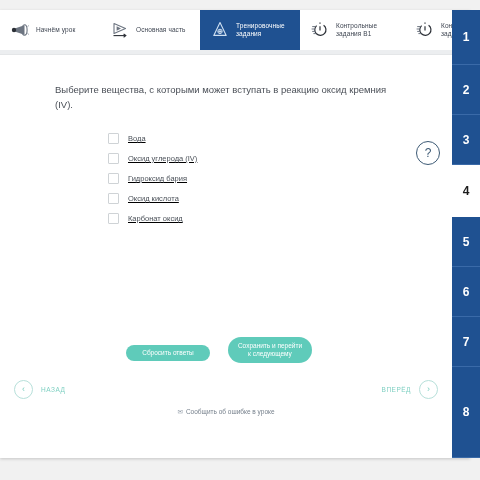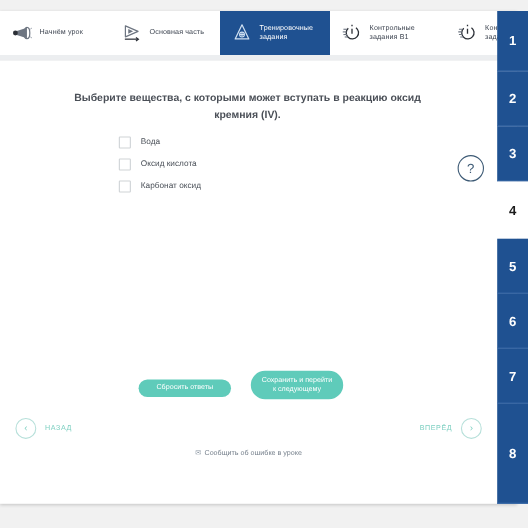--- a/index.html
+++ b/index.html
@@ -21,29 +21,29 @@
   .nav-tab.w5{width:105px;}
   .nav-ico{flex:0 0 auto;width:20px;height:20px;display:block;}
   .nav-label{font-size:6.5px;line-height:8px;color:#3f4652;letter-spacing:.1px;}
   .nav-tab.w3 .nav-label{color:#ffffff;}
   .navdiv{position:absolute;left:0;top:50px;width:470px;height:4px;background:#eceef0;}
   .navdiv2{position:absolute;left:0;top:54px;width:470px;height:1px;background:#e4e6e8;}
 
   
   .content{position:absolute;left:0;top:56px;width:452px;height:400px;}
 
-  .question{position:absolute;left:55px;top:26px;width:340px;text-align:center;
-            font-size:9.5px;line-height:15px;color:#4a4f57;font-weight:bold;}
+  .question{position:absolute;left:55px;top:26px;width:340px;
+            font-size:9.5px;line-height:15px;color:#4a4f57;}
 
   .help{position:absolute;left:416px;top:85px;width:24px;height:24px;border:1.4px solid #3d5a75;
         border-radius:50%;color:#3d5a75;font-size:12px;line-height:22px;text-align:center;cursor:pointer;
         box-sizing:border-box;}
 
   .options{position:absolute;left:108px;top:68px;width:300px;}
-  .opt{display:flex;align-items:flex-start;gap:9px;height:20px;margin-bottom:0px;}
+  .opt{display:flex;align-items:flex-end;gap:9px;height:20px;margin-bottom:0px;text-decoration:underline;}
   .cbx{width:11px;height:11px;border:1px solid #cfd3d6;background:#fff;box-sizing:border-box;
        border-radius:1px;cursor:pointer;flex:0 0 auto;}
   .opt-label{font-size:7.5px;color:#494f57;line-height:10px;}
 
   
   .btnrow{position:absolute;left:0;top:230px;width:452px;height:40px;}
   .btn{position:absolute;background:#5fcbba;color:#ffffff;border-radius:14px;text-align:center;
        font-size:6.5px;line-height:8px;cursor:pointer;display:flex;align-items:center;
        justify-content:center;padding:0 8px;box-sizing:border-box;}
   .btn-reset{left:126px;top:59px;width:84px;height:16px;}
@@ -151,20 +151,28 @@
   <div class="content">
 
     <div class="question">Выберите вещества, с которыми может вступать в реакцию оксид кремния (IV).</div>
 
     <div class="help">?</div>
 
     <div class="options">
       <div class="opt">
         <span class="cbx"></span>
         <span class="opt-label">Вода</span>
+      </div>
+      <div class="opt">
+        <span class="cbx"></span>
+        <span class="opt-label">Оксид углерода (IV)</span>
+      </div>
+      <div class="opt">
+        <span class="cbx"></span>
+        <span class="opt-label">Гидроксид бария</span>
       </div>
       <div class="opt">
         <span class="cbx"></span>
         <span class="opt-label">Оксид кислота</span>
       </div>
       <div class="opt">
         <span class="cbx"></span>
         <span class="opt-label">Карбонат оксид</span>
       </div>
     </div>

